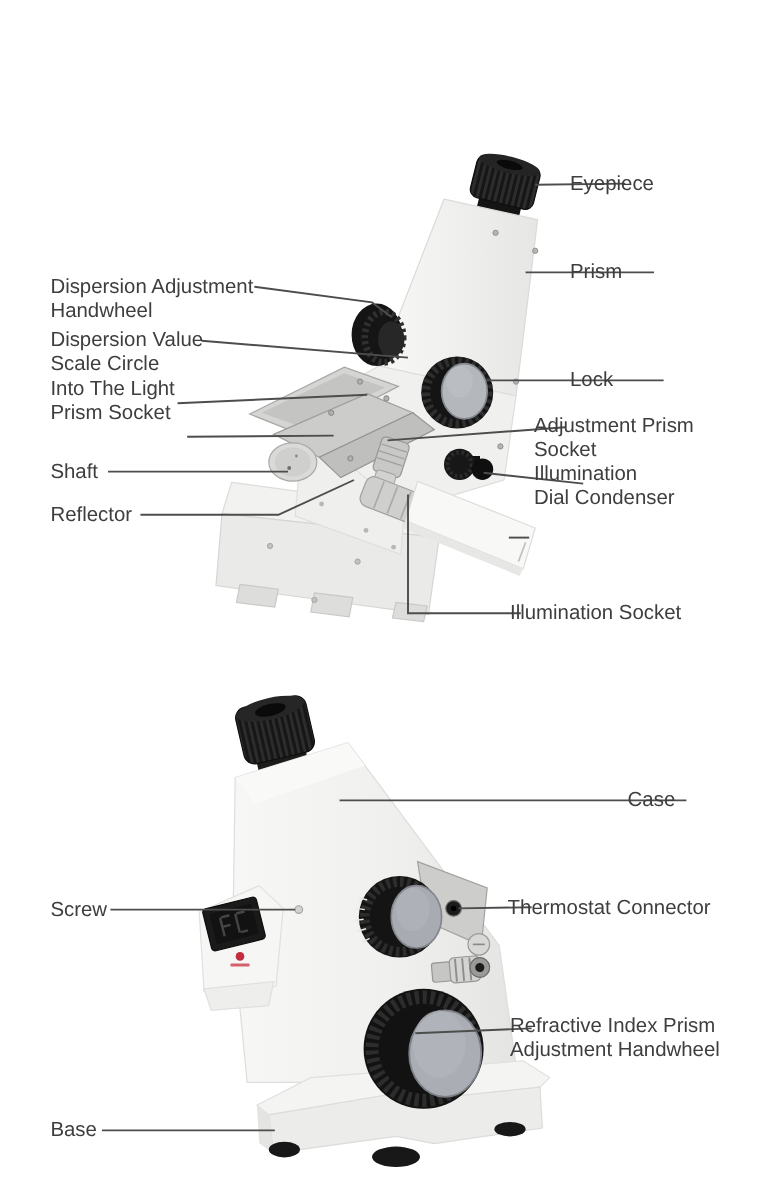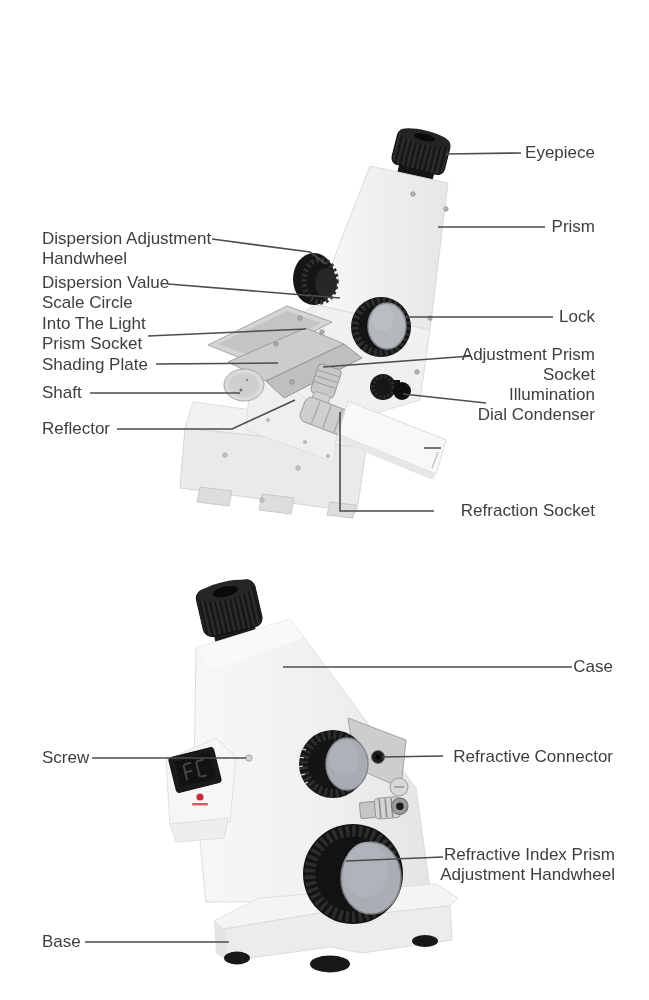--- a/index.html
+++ b/index.html
@@ -5,21 +5,21 @@
   html,body{margin:0;padding:0;background:#fff;}
   .canvas{
     position:relative;width:649px;height:1000px;background:#fff;overflow:hidden;
     font-family:"Liberation Sans","DejaVu Sans",sans-serif;
   }
   .art{position:absolute;left:0;top:0;}
   .lbl{
     position:absolute;font-size:17px;line-height:20px;color:#3e3e3e;
     white-space:pre-line;letter-spacing:0;
   }
-  .lbl.right{text-align:right;}
+  .lbl.right{}
 </style>
 </head>
 <body>
 
 <div class="canvas">
 
 <svg class="art" width="649" height="1000" viewBox="0 0 649 1000">
   <defs>
     <pattern id="knurl" width="5" height="5" patternUnits="userSpaceOnUse">
       <rect width="5" height="5" fill="#161616"></rect>
@@ -217,33 +217,32 @@
     <polyline points="85,942 229,942"></polyline>
   </g>
 </svg>
 
 <div class="lbl" style="left:42px;top:229px;width:180px">Dispersion Adjustment
 Handwheel</div>
 <div class="lbl" style="left:42px;top:273px;width:160px">Dispersion Value
 Scale Circle</div>
 <div class="lbl" style="left:42px;top:314px;width:140px">Into The Light
 Prism Socket</div>
-<div class="lbl" style="left:42px;top:355px;width:140px">Shading Plate</div>
 <div class="lbl" style="left:42px;top:383px;width:100px">Shaft</div>
 <div class="lbl" style="left:42px;top:419px;width:110px">Reflector</div>
 
 <div class="lbl right" style="right:54px;top:143px;width:120px">Eyepiece</div>
 <div class="lbl right" style="right:54px;top:217px;width:120px">Prism</div>
 <div class="lbl right" style="right:54px;top:307px;width:120px">Lock</div>
 <div class="lbl right" style="right:54px;top:345px;width:150px">Adjustment Prism
 Socket</div>
 <div class="lbl right" style="right:54px;top:385px;width:150px">Illumination
 Dial Condenser</div>
-<div class="lbl right" style="right:54px;top:501px;width:170px">Refraction Socket</div>
+<div class="lbl right" style="right:54px;top:501px;width:170px">Illumination Socket</div>
 
 <div class="lbl right" style="right:36px;top:657px;width:90px">Case</div>
 <div class="lbl" style="left:42px;top:748px;width:90px">Screw</div>
-<div class="lbl right" style="right:36px;top:747px;width:190px">Refractive Connector</div>
+<div class="lbl right" style="right:36px;top:747px;width:190px">Thermostat Connector</div>
 <div class="lbl right" style="right:34px;top:845px;width:190px">Refractive Index Prism
 Adjustment Handwheel</div>
 <div class="lbl" style="left:42px;top:932px;width:90px">Base</div>
 
 </div>
 
 </body></html>

